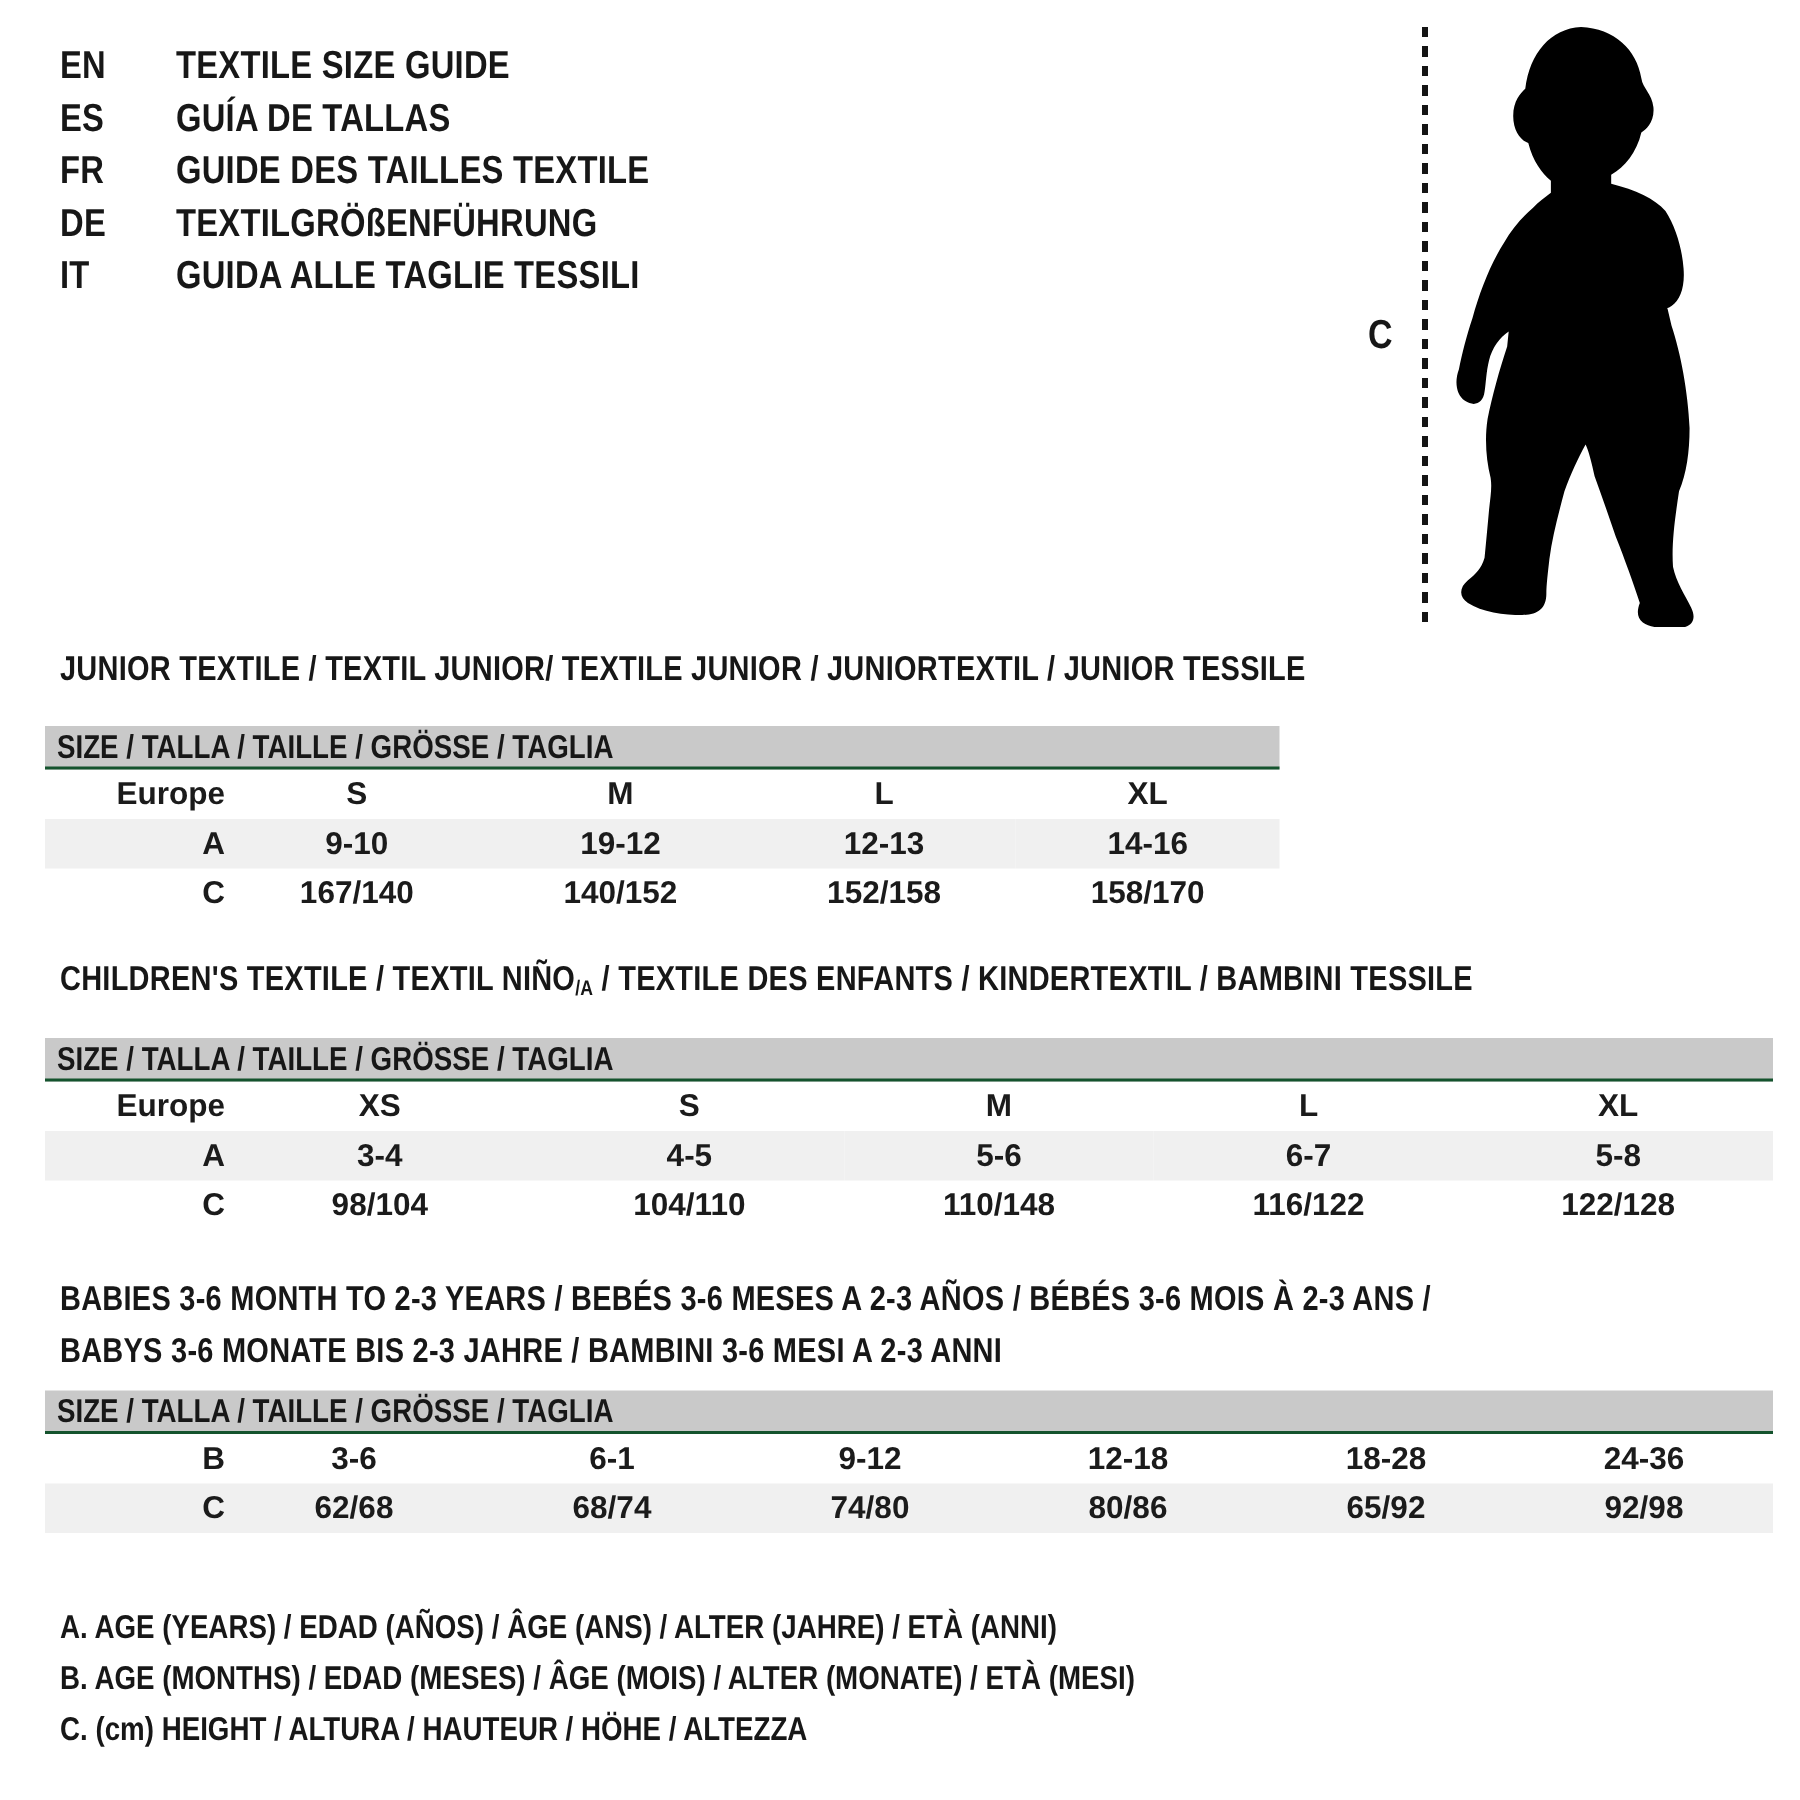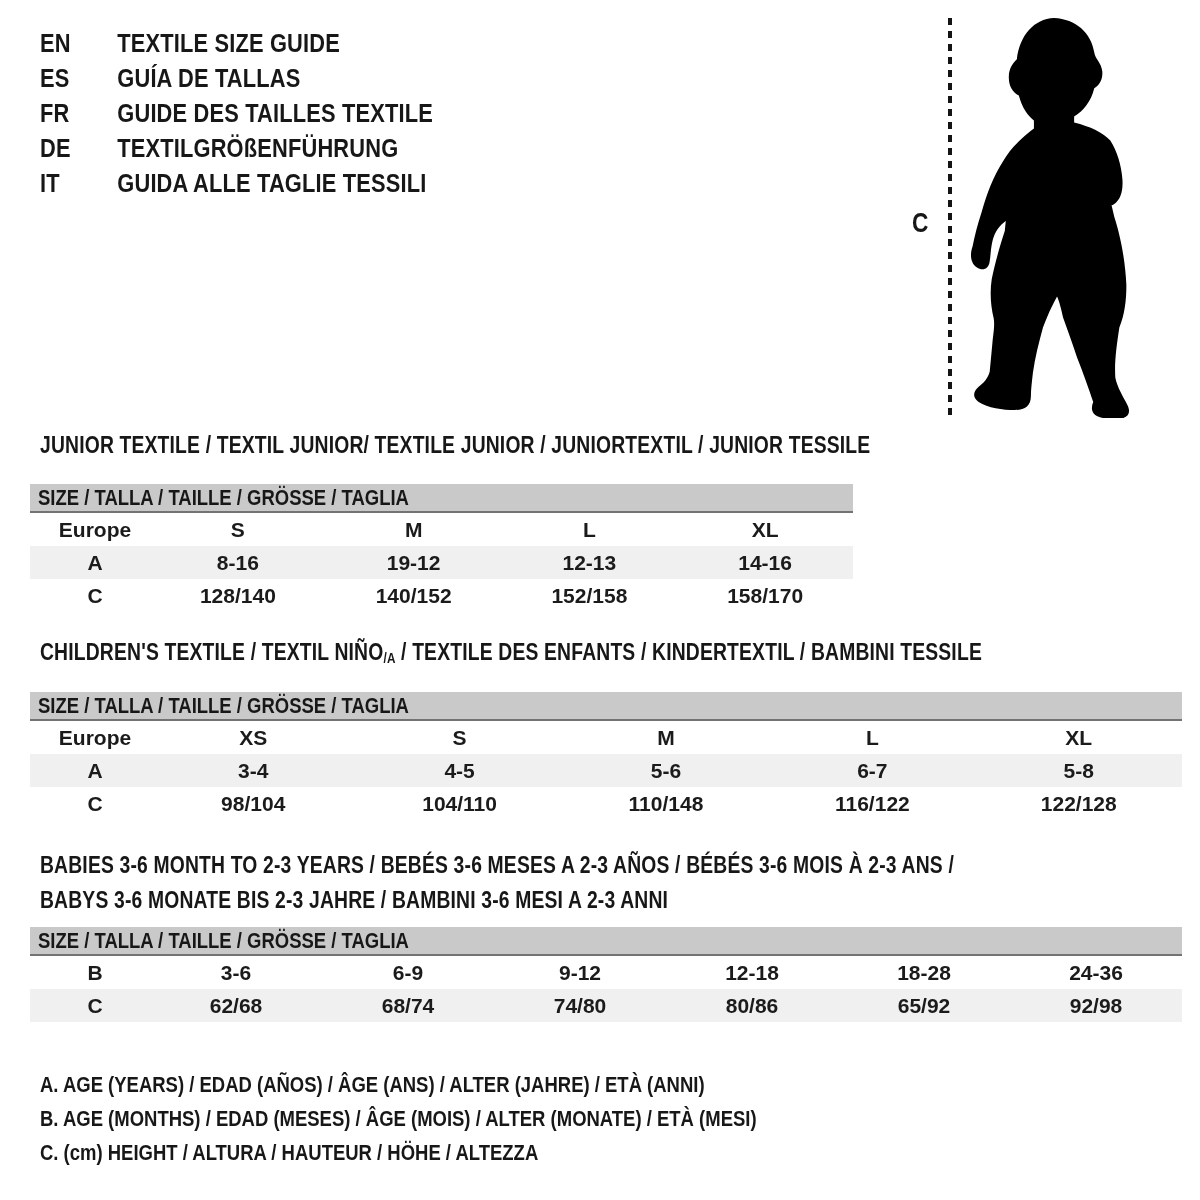--- a/index.html
+++ b/index.html
@@ -19,27 +19,27 @@
   }
   .measure-label{position:absolute;left:912px;top:208px;font-size:27px;}
   .toddler{position:absolute;left:963px;top:16px;width:172px;height:402px;}
   
   .sec-title{position:absolute;left:40px;font-size:23px;line-height:26px;letter-spacing:.2px;white-space:nowrap;}
   .babies-title{position:absolute;left:40px;top:848px;font-size:23px;line-height:35px;letter-spacing:.2px;white-space:nowrap;}
   .tsub{font-size:14px;vertical-align:baseline;position:relative;bottom:-3px;}
   
   .tbl{position:absolute;left:30px;}
   .size-bar{
-    height:27px;background:#c9c9c9;border-bottom:2px solid #737373;
+    height:27px;background:#c9c9c9;border-bottom:2px solid #14532d;
     font-size:22px;line-height:27px;padding-left:8px;white-space:nowrap;overflow:visible;text-decoration:underline;
   }
   .size-bar span{display:inline-block;transform:scaleX(.84);transform-origin:0 50%;}
   table{border-collapse:collapse;table-layout:fixed;width:100%;}
   td{height:33px;font-size:21px;font-weight:bold;color:#1b1b1b;text-align:center;padding:0;vertical-align:middle;}
-  td.lbl{text-align:center;padding-left:10px;}
+  td.lbl{text-align:right;padding-left:10px;}
   tr.alt{background:#f0f0f0;}
   col.c0{width:120px;}
   
   .legend{position:absolute;left:40px;top:1068px;font-size:22px;line-height:34px;white-space:nowrap;}
 </style>
 </head>
 <body>
 
 <div class="page">
 
@@ -135,28 +135,28 @@
       <tbody>
           <tr>
         <td class="lbl">Europe</td>
         <td>S</td>
         <td>M</td>
         <td>L</td>
         <td>XL</td>
       </tr>
       <tr class="alt">
         <td class="lbl">A</td>
-        <td>8-16</td>
+        <td>9-10</td>
         <td>19-12</td>
         <td>12-13</td>
         <td>14-16</td>
       </tr>
       <tr>
         <td class="lbl">C</td>
-        <td>128/140</td>
+        <td>167/140</td>
         <td>140/152</td>
         <td>152/158</td>
         <td>158/170</td>
       </tr>
     </tbody>
       </table>
   </div>
 
   <div class="sec-title cond" style="top:639px">
     <span>CHILDREN'S TEXTILE / TEXTIL NIÑO</span><sub class="tsub">/A</sub><span> / TEXTILE DES ENFANTS / KINDERTEXTIL / BAMBINI TESSILE</span>
@@ -214,21 +214,21 @@
           <col>
           <col>
           <col>
           <col>
           <col>
         </colgroup>
       <tbody>
           <tr>
         <td class="lbl">B</td>
         <td>3-6</td>
-        <td>6-9</td>
+        <td>6-1</td>
         <td>9-12</td>
         <td>12-18</td>
         <td>18-28</td>
         <td>24-36</td>
       </tr>
       <tr class="alt">
         <td class="lbl">C</td>
         <td>62/68</td>
         <td>68/74</td>
         <td>74/80</td>

